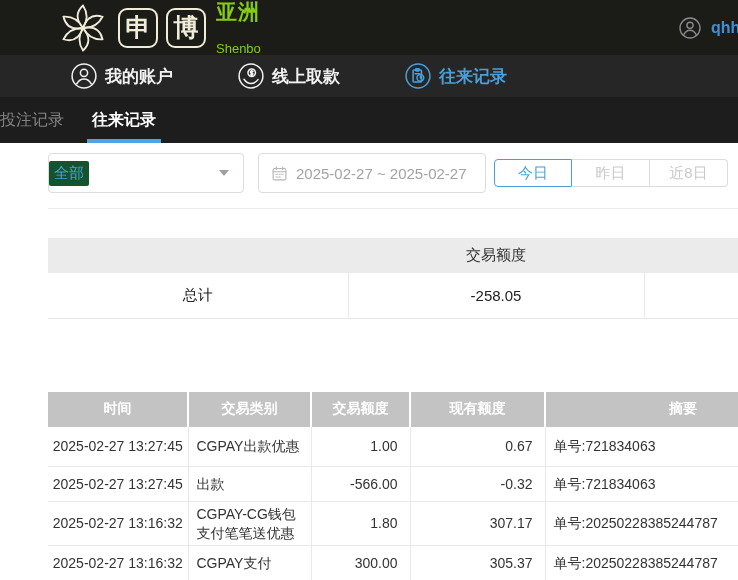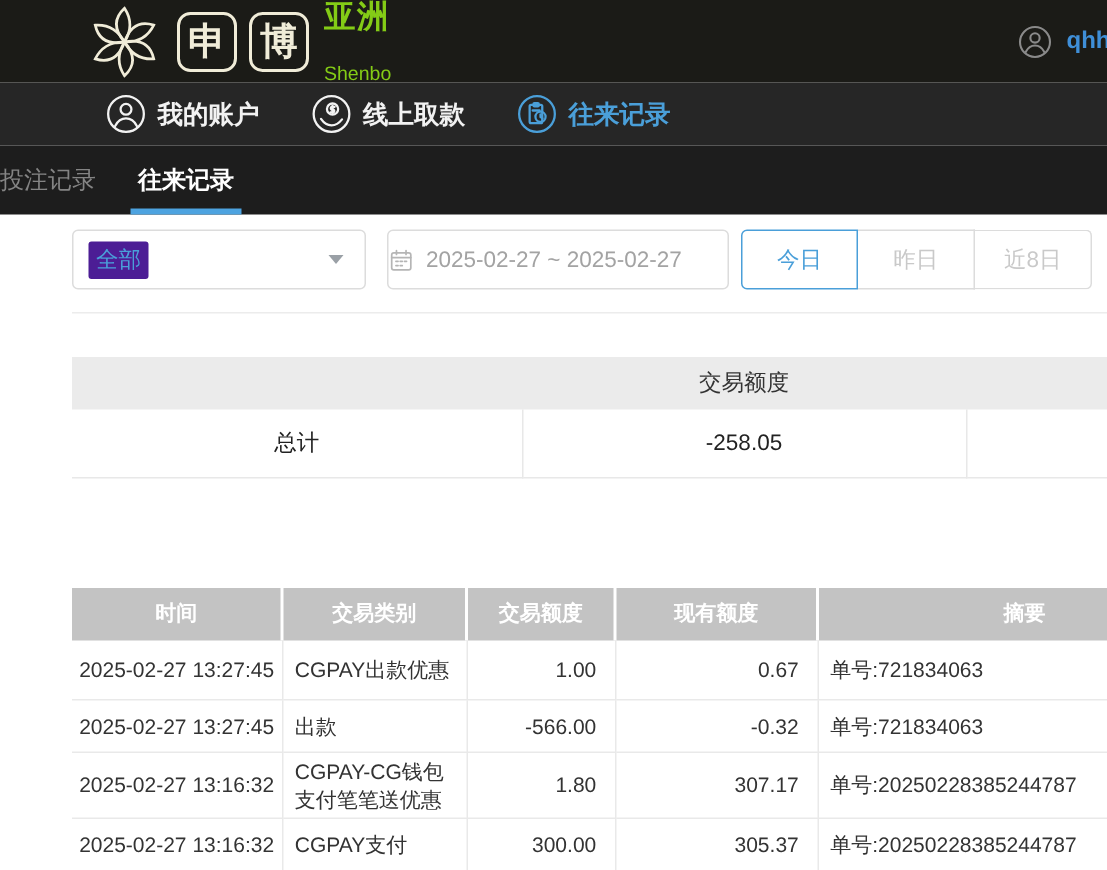--- a/index.html
+++ b/index.html
@@ -13,46 +13,46 @@
   .logo-box{width:36px;height:36px;border:2px solid #f0ecd8;border-radius:9px;color:#f0ecd8;
             font-size:25px;font-weight:bold;display:flex;align-items:center;justify-content:center;}
   .logo-right{display:flex;flex-direction:column;color:#84cc16;line-height:1;margin-left:2px;}
   .logo-region{font-size:21px;font-weight:bold;letter-spacing:1px;}
   .logo-brand{font-size:13px;margin-top:20px;}
   .userbox{position:absolute;left:678px;top:0;height:55px;display:flex;align-items:center;gap:9px;cursor:pointer;}
   .userbox svg{width:24px;height:24px;}
   .username{color:#3f8fd8;font-size:16px;font-weight:bold;white-space:nowrap;}
 
   
-  .mainnav{height:42px;background:#262626;display:flex;align-items:center;padding-left:70px;gap:34px;}
+  .mainnav{height:42px;background:#262626;display:flex;align-items:center;padding-left:70px;gap:64px;}
   .nav-item{display:flex;align-items:center;gap:7px;color:#f2f2f2;font-size:17px;font-weight:bold;
             white-space:nowrap;cursor:pointer;flex:0 0 auto;}
   .nav-item svg{width:28px;height:28px;flex:0 0 auto;}
   .nav-item.active{color:#4a9fd9;}
 
   
   .subnav{height:46px;background:#1d1d1d;display:flex;align-items:stretch;gap:28px;}
   .subtab{color:#848484;font-size:16px;display:flex;align-items:center;position:relative;
           white-space:nowrap;cursor:pointer;}
   .subtab.active{color:#ffffff;font-weight:bold;}
   .subtab.active::after{content:"";position:absolute;left:-5px;right:-5px;bottom:0;height:4px;background:#4da3e0;}
 
   
   .filter-row{display:flex;align-items:center;margin:10px 0 0 48px;height:40px;}
   .select-box{width:196px;height:40px;border:1px solid #dcdcdc;border-radius:4px;display:flex;
               align-items:center;position:relative;box-sizing:border-box;cursor:pointer;background:#fff;}
-  .select-chip{margin-left:10px;background:#4c1d95;color:#4a9fd9;font-size:15px;padding:3px 5px;border-radius:2px;}
+  .select-chip{background:#14532d;color:#4a9fd9;font-size:15px;padding:3px 5px;border-radius:2px;}
   .select-caret{position:absolute;right:14px;width:0;height:0;border-left:5px solid transparent;
                 border-right:5px solid transparent;border-top:6px solid #9aa0a6;}
   .date-box{margin-left:14px;width:228px;height:40px;border:1px solid #dcdcdc;border-radius:4px;
             display:flex;align-items:center;box-sizing:border-box;color:#a3a3a3;font-size:15px;
-            gap:8px;cursor:pointer;background:#fff;white-space:nowrap;}
+            gap:8px;padding-left:12px;cursor:pointer;background:#fff;white-space:nowrap;}
   .date-box svg{width:17px;height:17px;flex:0 0 auto;}
   .btn-group{margin-left:8px;display:flex;}
-  .quick-btn{width:78px;height:40px;background:#fff;border:1px solid #dcdcdc;color:#c9c9c9;
+  .quick-btn{width:78px;height:28px;background:#fff;border:1px solid #dcdcdc;color:#c9c9c9;
              font-size:15px;box-sizing:border-box;display:flex;align-items:center;justify-content:center;
              cursor:pointer;font-family:inherit;}
   .quick-btn + .quick-btn{border-left:none;}
   .quick-btn:first-child{border-radius:4px 0 0 4px;}
   .quick-btn:last-child{border-radius:0 4px 4px 0;}
   .quick-btn.active{border:1px solid #4a9fd9;color:#4a9fd9;}
 
   .divider{height:1px;background:#ececec;margin:15px 0 0 48px;}
 
   

